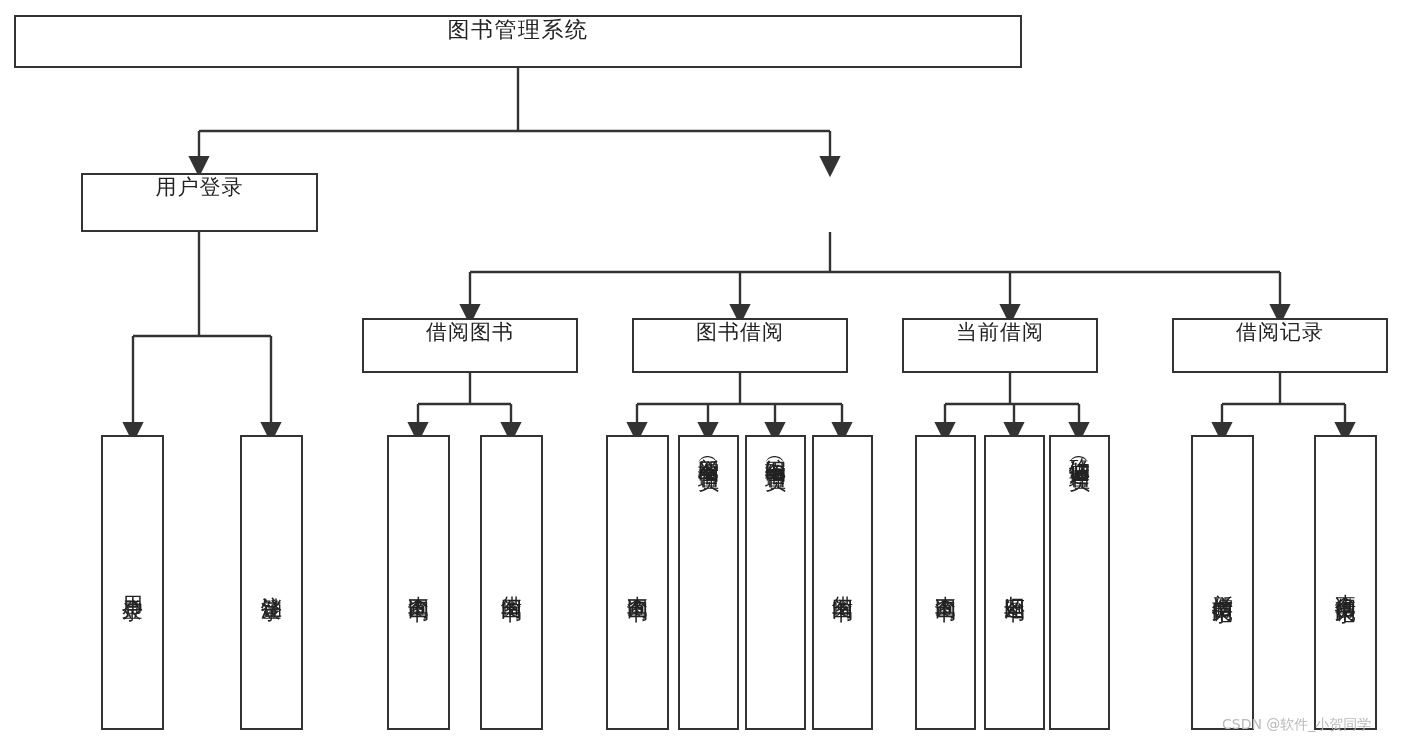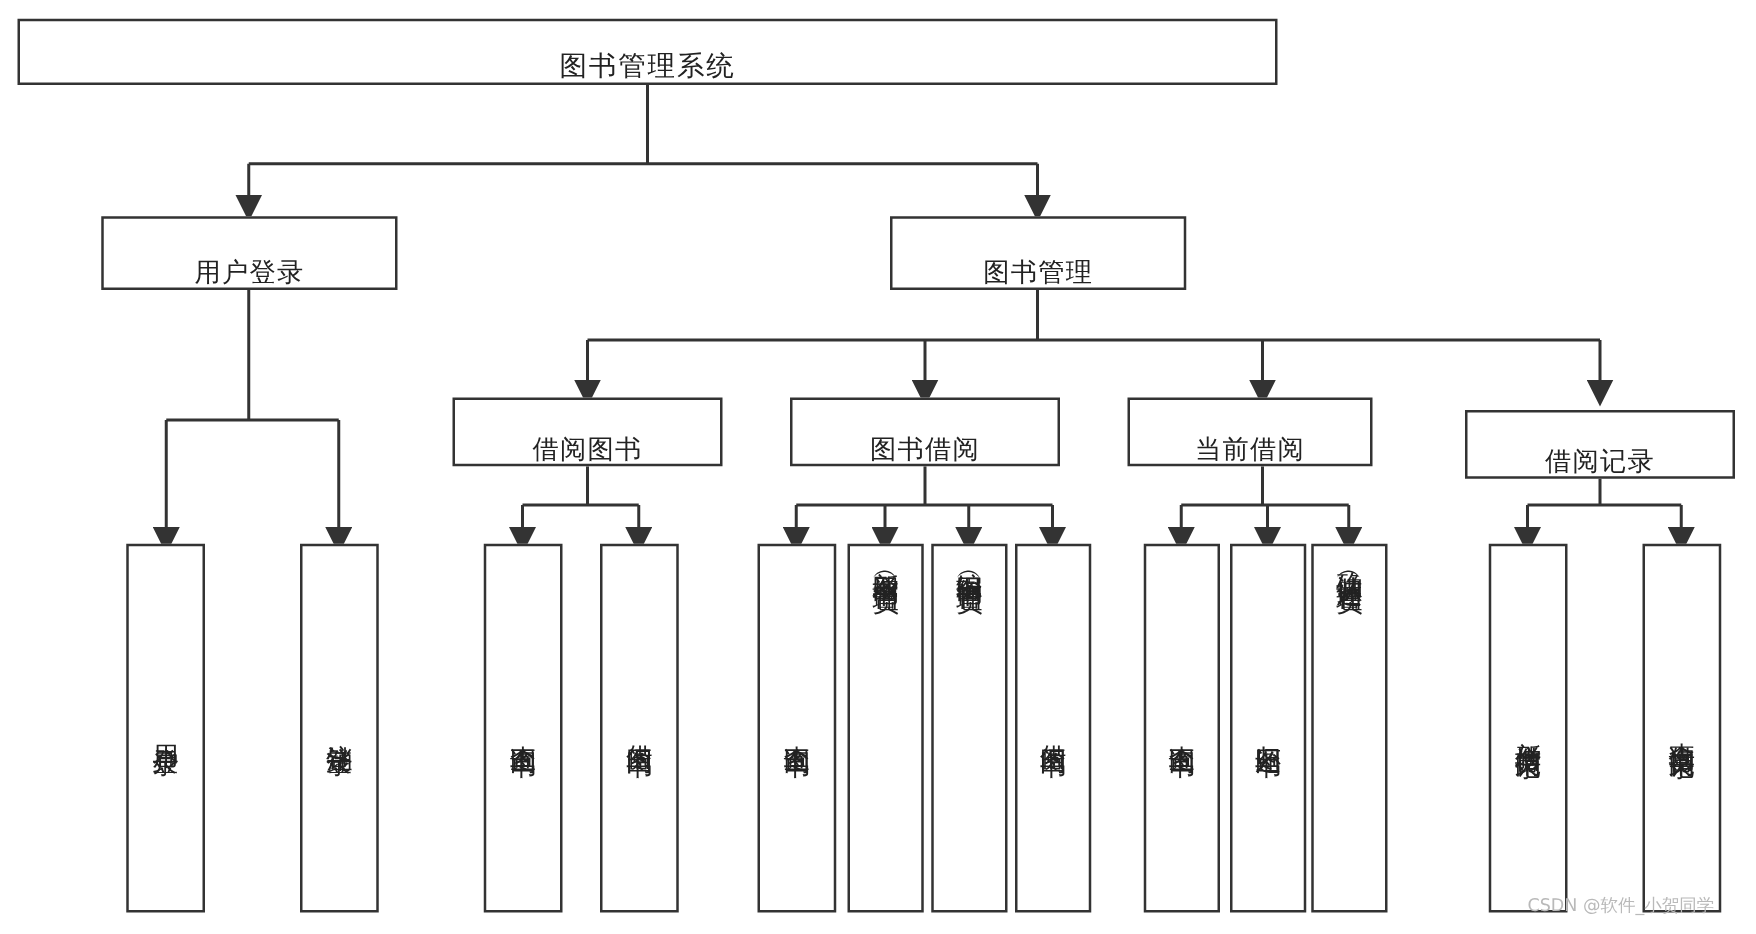--- a/index.html
+++ b/index.html
@@ -25,21 +25,21 @@
     width: 1405px;
     height: 747px;
     pointer-events: none;
   }
   .node {
     position: absolute;
     box-sizing: border-box;
     background: #ffffff;
     border: 2px solid #333333;
     display: flex;
-    align-items: flex-end;
+    align-items: flex-start;
     justify-content: center;
     color: #222222;
     z-index: 2;
   }
   .node-label {
     display: block;
     text-align: center;
     line-height: 1.15;
     white-space: nowrap;
   }
@@ -137,34 +137,31 @@
     </g>
   </svg>
 
   <div class="node horiz root" style="left:14px; top:15px; width:1008px; height:53px;">
     <span class="node-label">图书管理系统</span>
   </div>
 
   <div class="node horiz" style="left:81px; top:173px; width:237px; height:59px;">
     <span class="node-label">用户登录</span>
   </div>
-  <div class="node horiz" style="left:712px; top:173px; width:237px; height:59px;">
-    <span class="node-label">图书管理</span>
-  </div>
 
   <div class="node horiz" style="left:362px; top:318px; width:216px; height:55px;">
     <span class="node-label">借阅图书</span>
   </div>
   <div class="node horiz" style="left:632px; top:318px; width:216px; height:55px;">
     <span class="node-label">图书借阅</span>
   </div>
   <div class="node horiz" style="left:902px; top:318px; width:196px; height:55px;">
     <span class="node-label">当前借阅</span>
   </div>
-  <div class="node horiz" style="left:1172px; top:318px; width:216px; height:55px;margin-top:10px;">
+  <div class="node horiz" style="left:1172px; top:318px; width:216px; height:55px;">
     <span class="node-label">借阅记录</span>
   </div>
 
   <div class="node vert" style="left:101px; top:435px; width:63px; height:295px;">
     <span class="node-label">用户登录</span>
   </div>
   <div class="node vert" style="left:240px; top:435px; width:63px; height:295px;">
     <span class="node-label">注销登录</span>
   </div>
 

